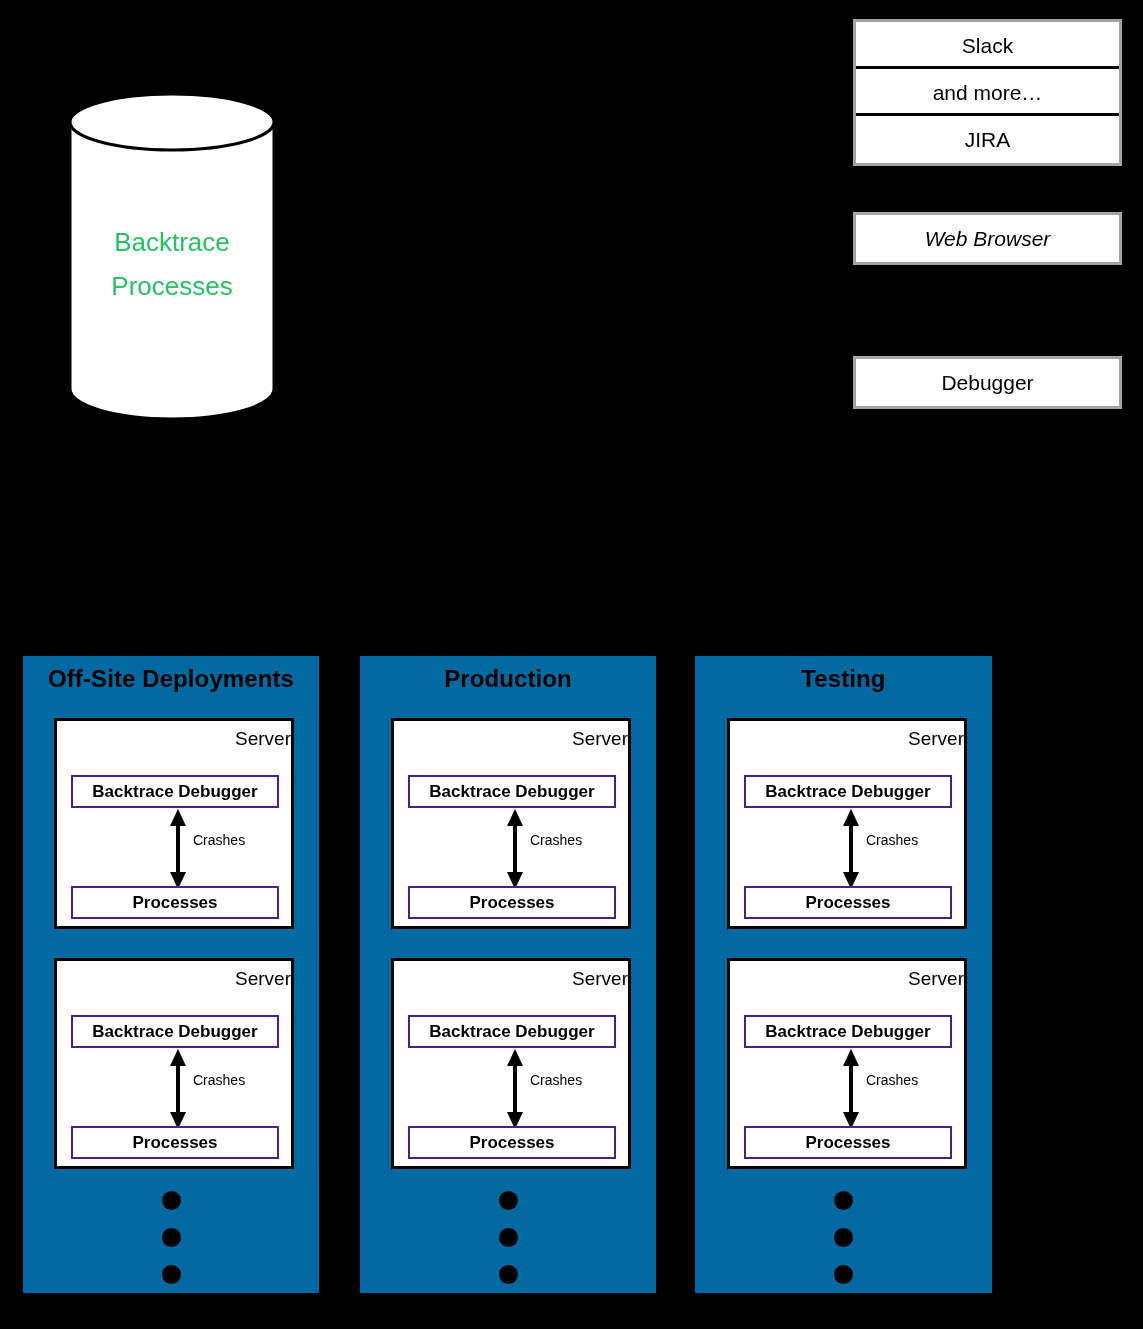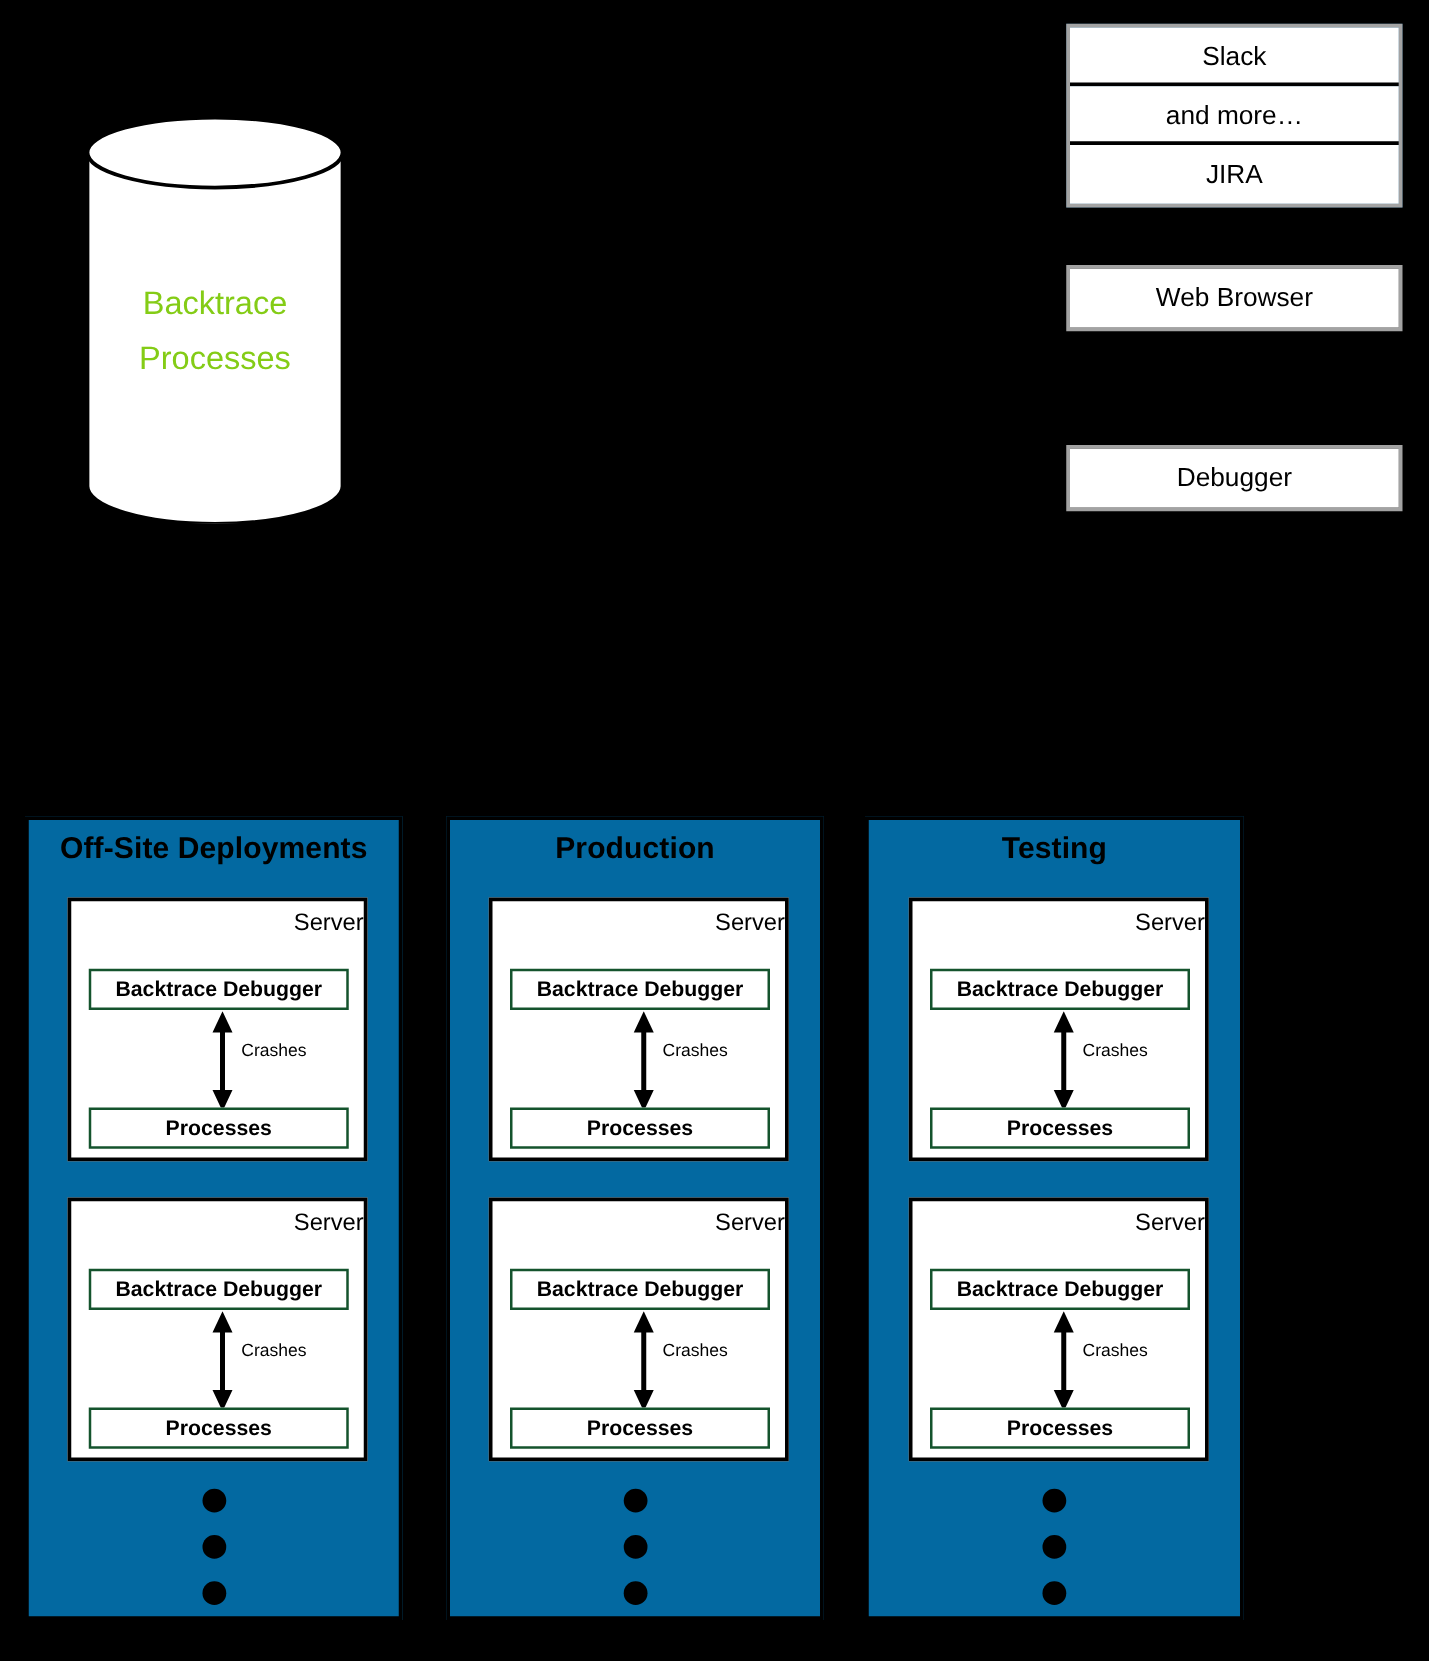--- a/index.html
+++ b/index.html
@@ -27,21 +27,21 @@
   }
   #database svg { display: block; }
   .db-label {
     position: absolute;
     left: 0;
     top: 128px;
     width: 208px;
     text-align: center;
     font-size: 26px;
     line-height: 44px;
-    color: #84cc16;
+    color: #22c55e;
     pointer-events: none;
   }
   .db-label span { display: block; }
 
   
   .stack {
     position: absolute;
     left: 853px;
     width: 269px;
     border: 3px solid #a3a3a3;
@@ -53,21 +53,21 @@
     line-height: 47px;
     text-align: center;
     font-size: 21px;
     background: #ffffff;
     border-bottom: 3px solid #000000;
     box-sizing: border-box;
   }
   .stack-row:last-child { border-bottom: none; }
 
   #stack-integrations { top: 19px; }
-  #stack-clients      { top: 212px; }
+  #stack-clients      { top: 212px; font-style: italic; }
   #stack-debugger     { top: 356px; }
 
   
   .panel {
     position: absolute;
     top: 653px;
     height: 643px;
     background: #0369a1;
     border: 3px solid #000000;
     box-sizing: border-box;
@@ -112,21 +112,21 @@
 
   .inner-box {
     position: absolute;
     left: 14px;
     width: 208px;
     height: 33px;
     line-height: 29px;
     text-align: center;
     font-size: 17px;
     font-weight: 600;
-    border: 2px solid #14532d;
+    border: 2px solid #4c1d95;
     box-sizing: border-box;
     background: #ffffff;
   }
   .inner-box.debugger  { top: 54px; }
   .inner-box.processes { top: 165px; }
 
   
   .crash-arrow {
     position: absolute;
     left: 110px;

